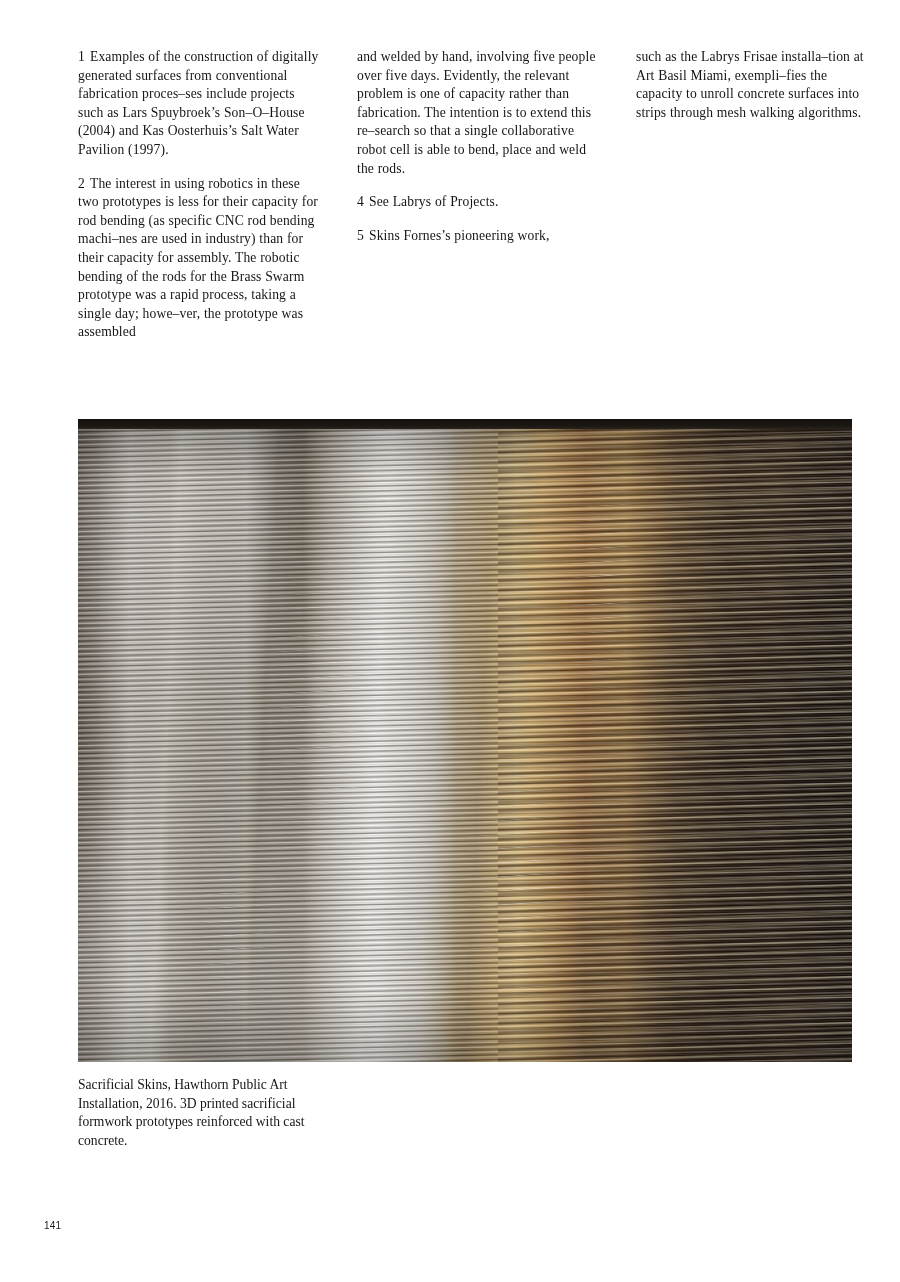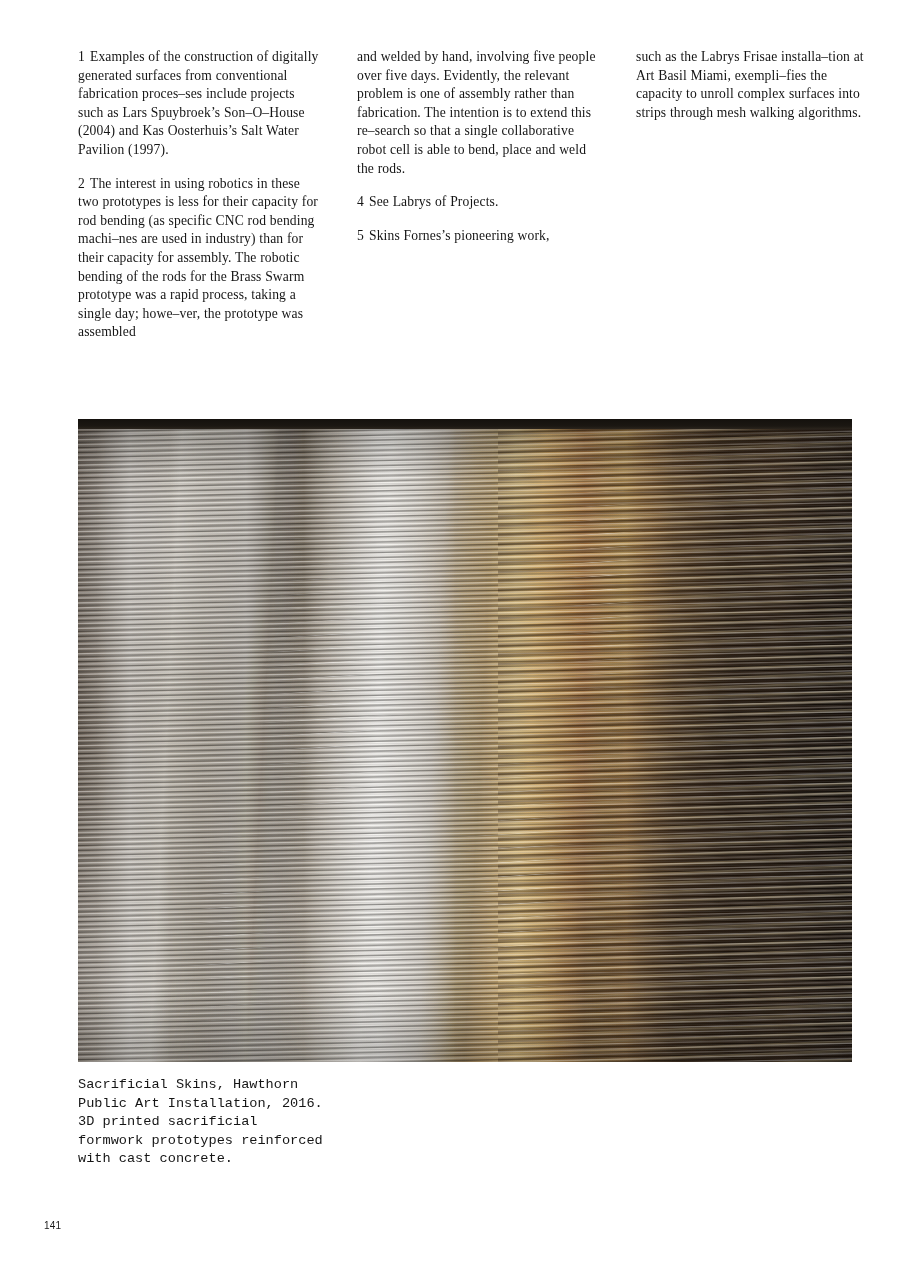--- a/index.html
+++ b/index.html
@@ -214,21 +214,20 @@
 
   
   .caption {
     position: absolute;
     left: 78px;
     top: 1076px;
     width: 252px;
     font-size: 13.6px;
     line-height: 18.6px;
     color: #151515;
-    font-family: Liberation Mono, monospace;
   }
 
   
   .folio {
     position: absolute;
     left: 44px;
     top: 1220px;
     font-family: "Liberation Sans", "DejaVu Sans", sans-serif;
     font-size: 10px;
     letter-spacing: 0.02em;
@@ -241,27 +240,27 @@
 <div class="page">
 
   <div class="notes">
 
     <div class="note-col">
       <p class="note"><span class="num">1</span><span>Examples of the construction of digitally generated surfaces from conventional fabrication proces–ses include projects such as Lars Spuybroek’s Son–O–House (2004) and Kas Oosterhuis’s Salt Water Pavilion (1997).</span></p>
       <p class="note"><span class="num">2</span><span>The interest in using robotics in these two prototypes is less for their capacity for rod bending (as specific CNC rod bending machi–nes are used in industry) than for their capacity for assembly. The robotic bending of the rods for the Brass Swarm prototype was a rapid process, taking a single day; howe–ver, the prototype was assembled</span></p>
     </div>
 
     <div class="note-col">
-      <p class="note"><span>and welded by hand, involving five people over five days. Evidently, the relevant problem is one of assembly rather than fabrication. The intention is to extend this re–search so that a single collaborative robot cell is able to bend, place and weld the rods.</span></p>
+      <p class="note"><span>and welded by hand, involving five people over five days. Evidently, the relevant problem is one of capacity rather than fabrication. The intention is to extend this re–search so that a single collaborative robot cell is able to bend, place and weld the rods.</span></p>
       <p class="note"><span class="num">4</span><span>See Labrys of Projects.</span></p>
       <p class="note"><span class="num">5</span><span>Skins Fornes’s pioneering work,</span></p>
     </div>
 
     <div class="note-col">
-      <p class="note"><span>such as the Labrys Frisae installa–tion at Art Basil Miami, exempli–fies the capacity to unroll complex surfaces into strips through mesh walking algorithms.</span></p>
+      <p class="note"><span>such as the Labrys Frisae installa–tion at Art Basil Miami, exempli–fies the capacity to unroll concrete surfaces into strips through mesh walking algorithms.</span></p>
     </div>
 
   </div>
 
   <div class="figure">
     <div class="photo">
       <div class="layer-base2"></div>
       <div class="layer-blobs"></div>
       <div class="layer-folds"></div>
       <div class="layer-lines"></div>

